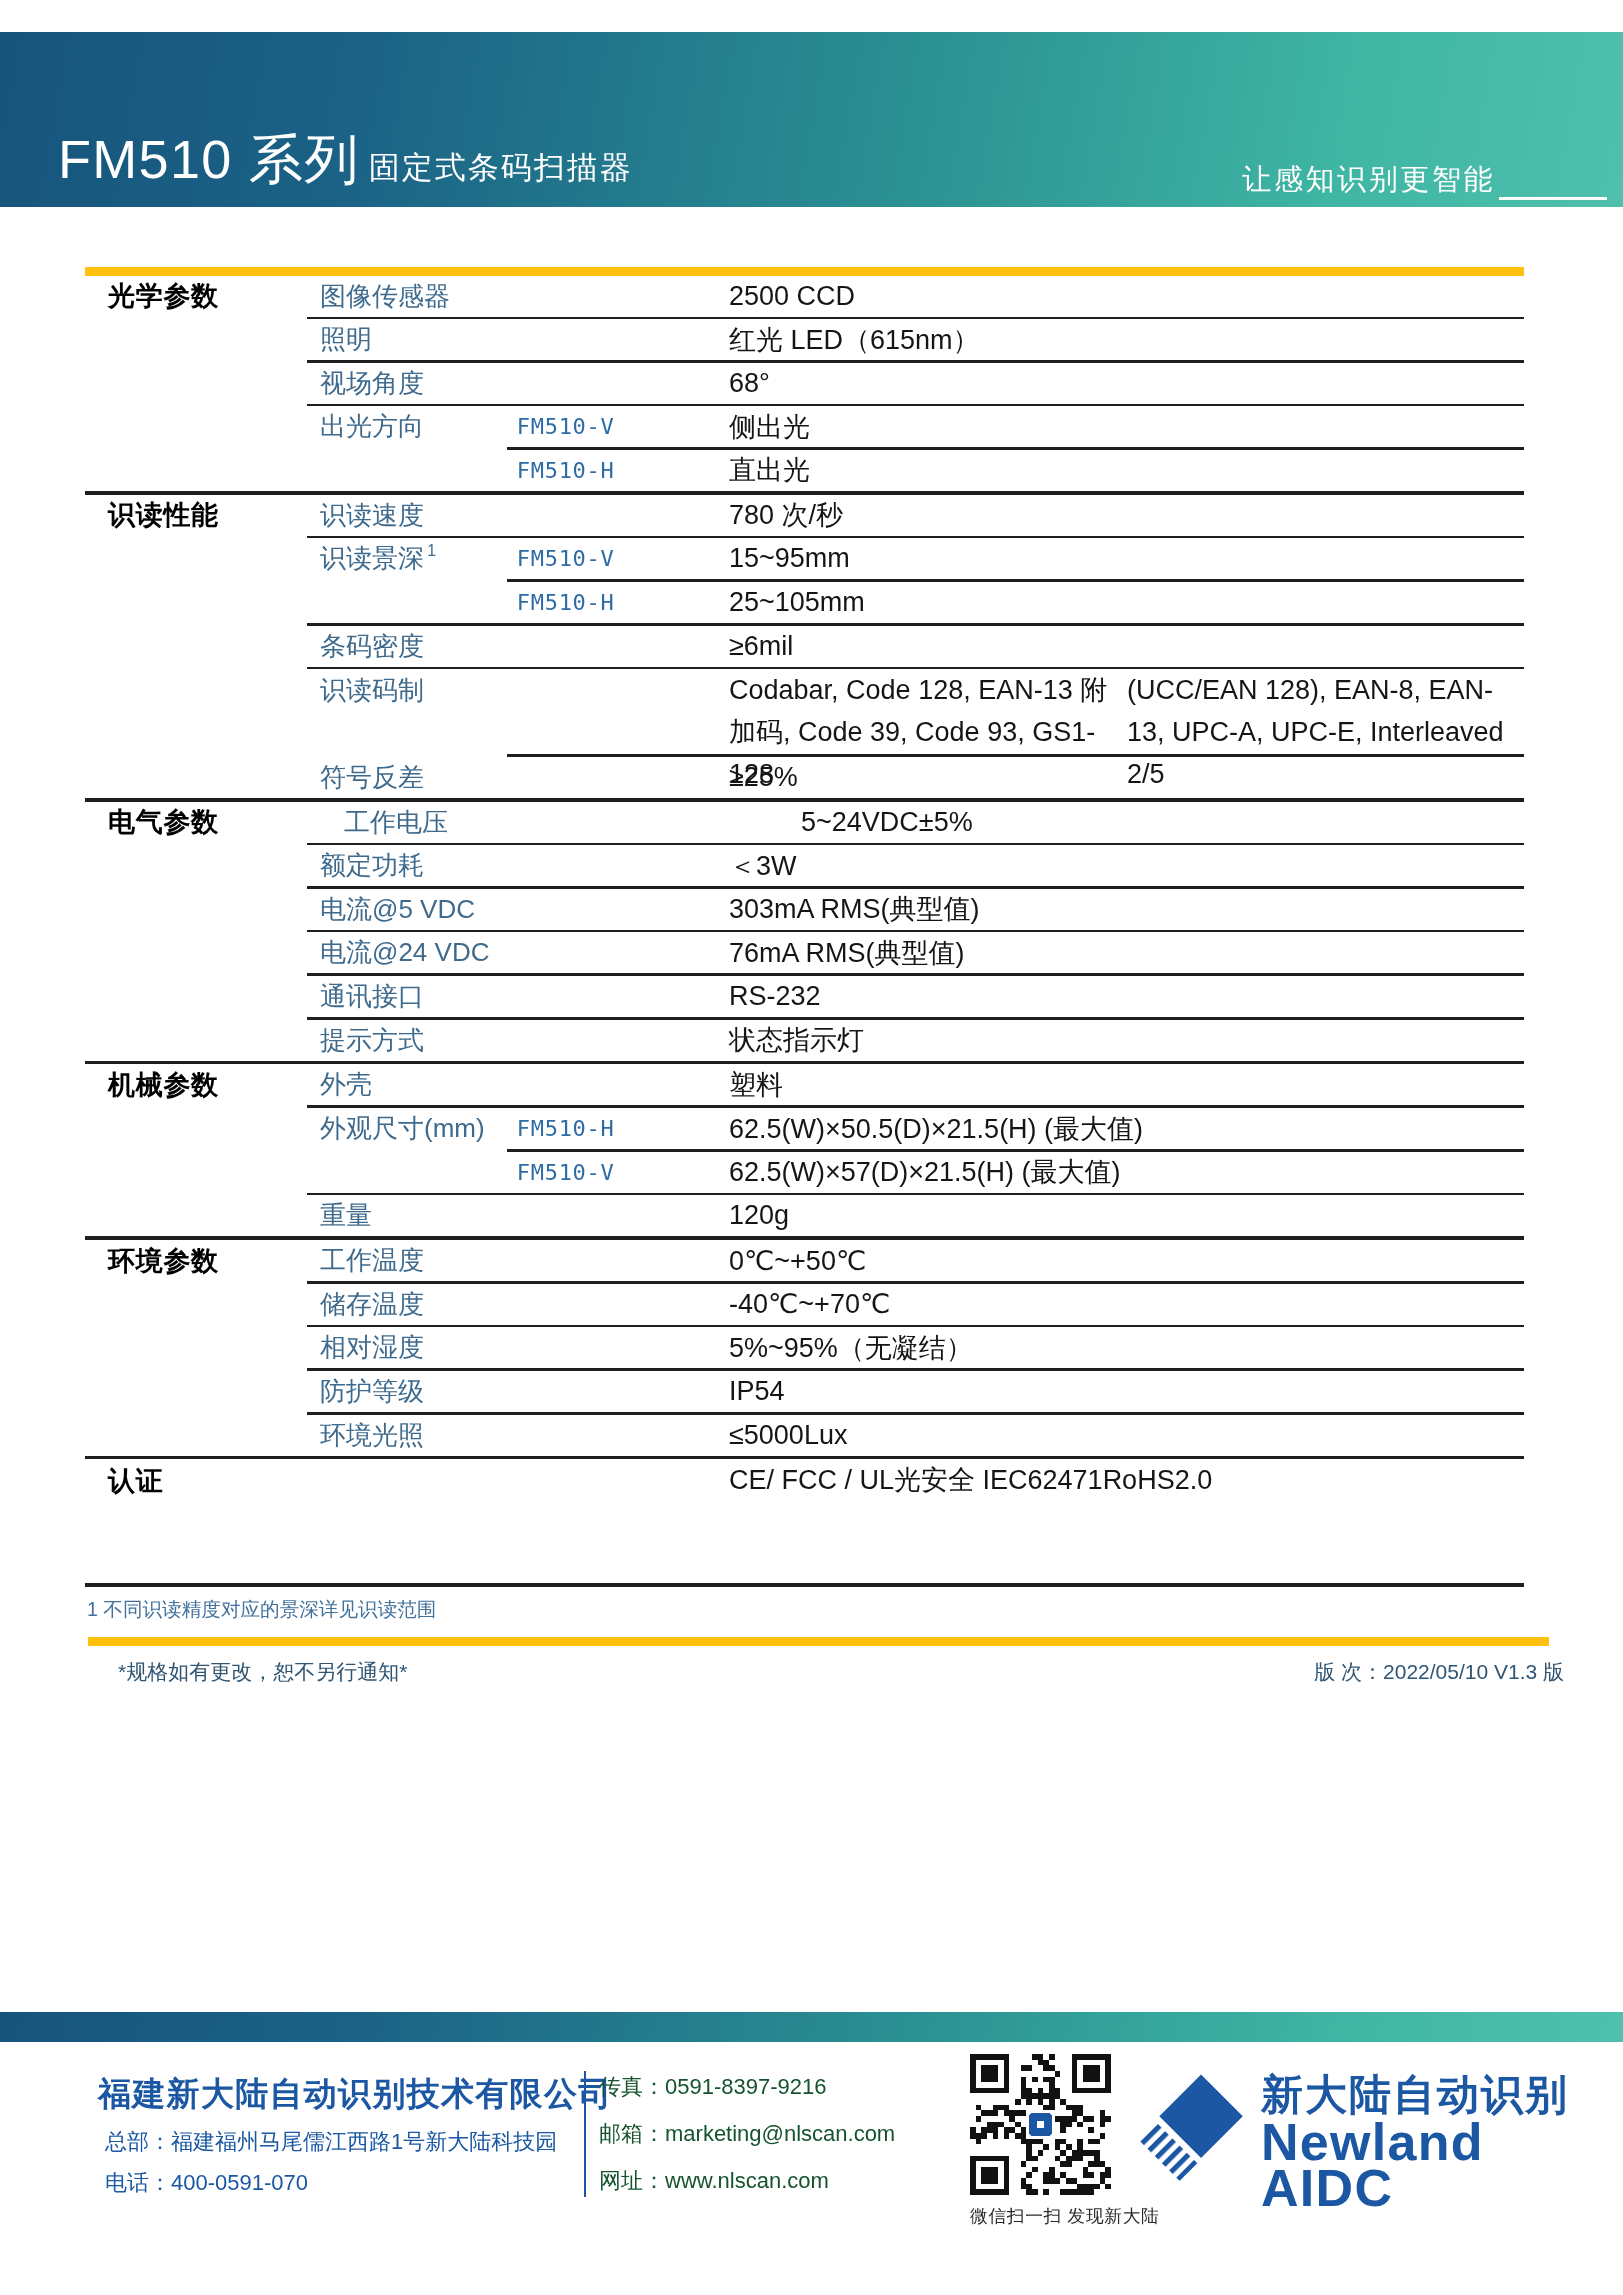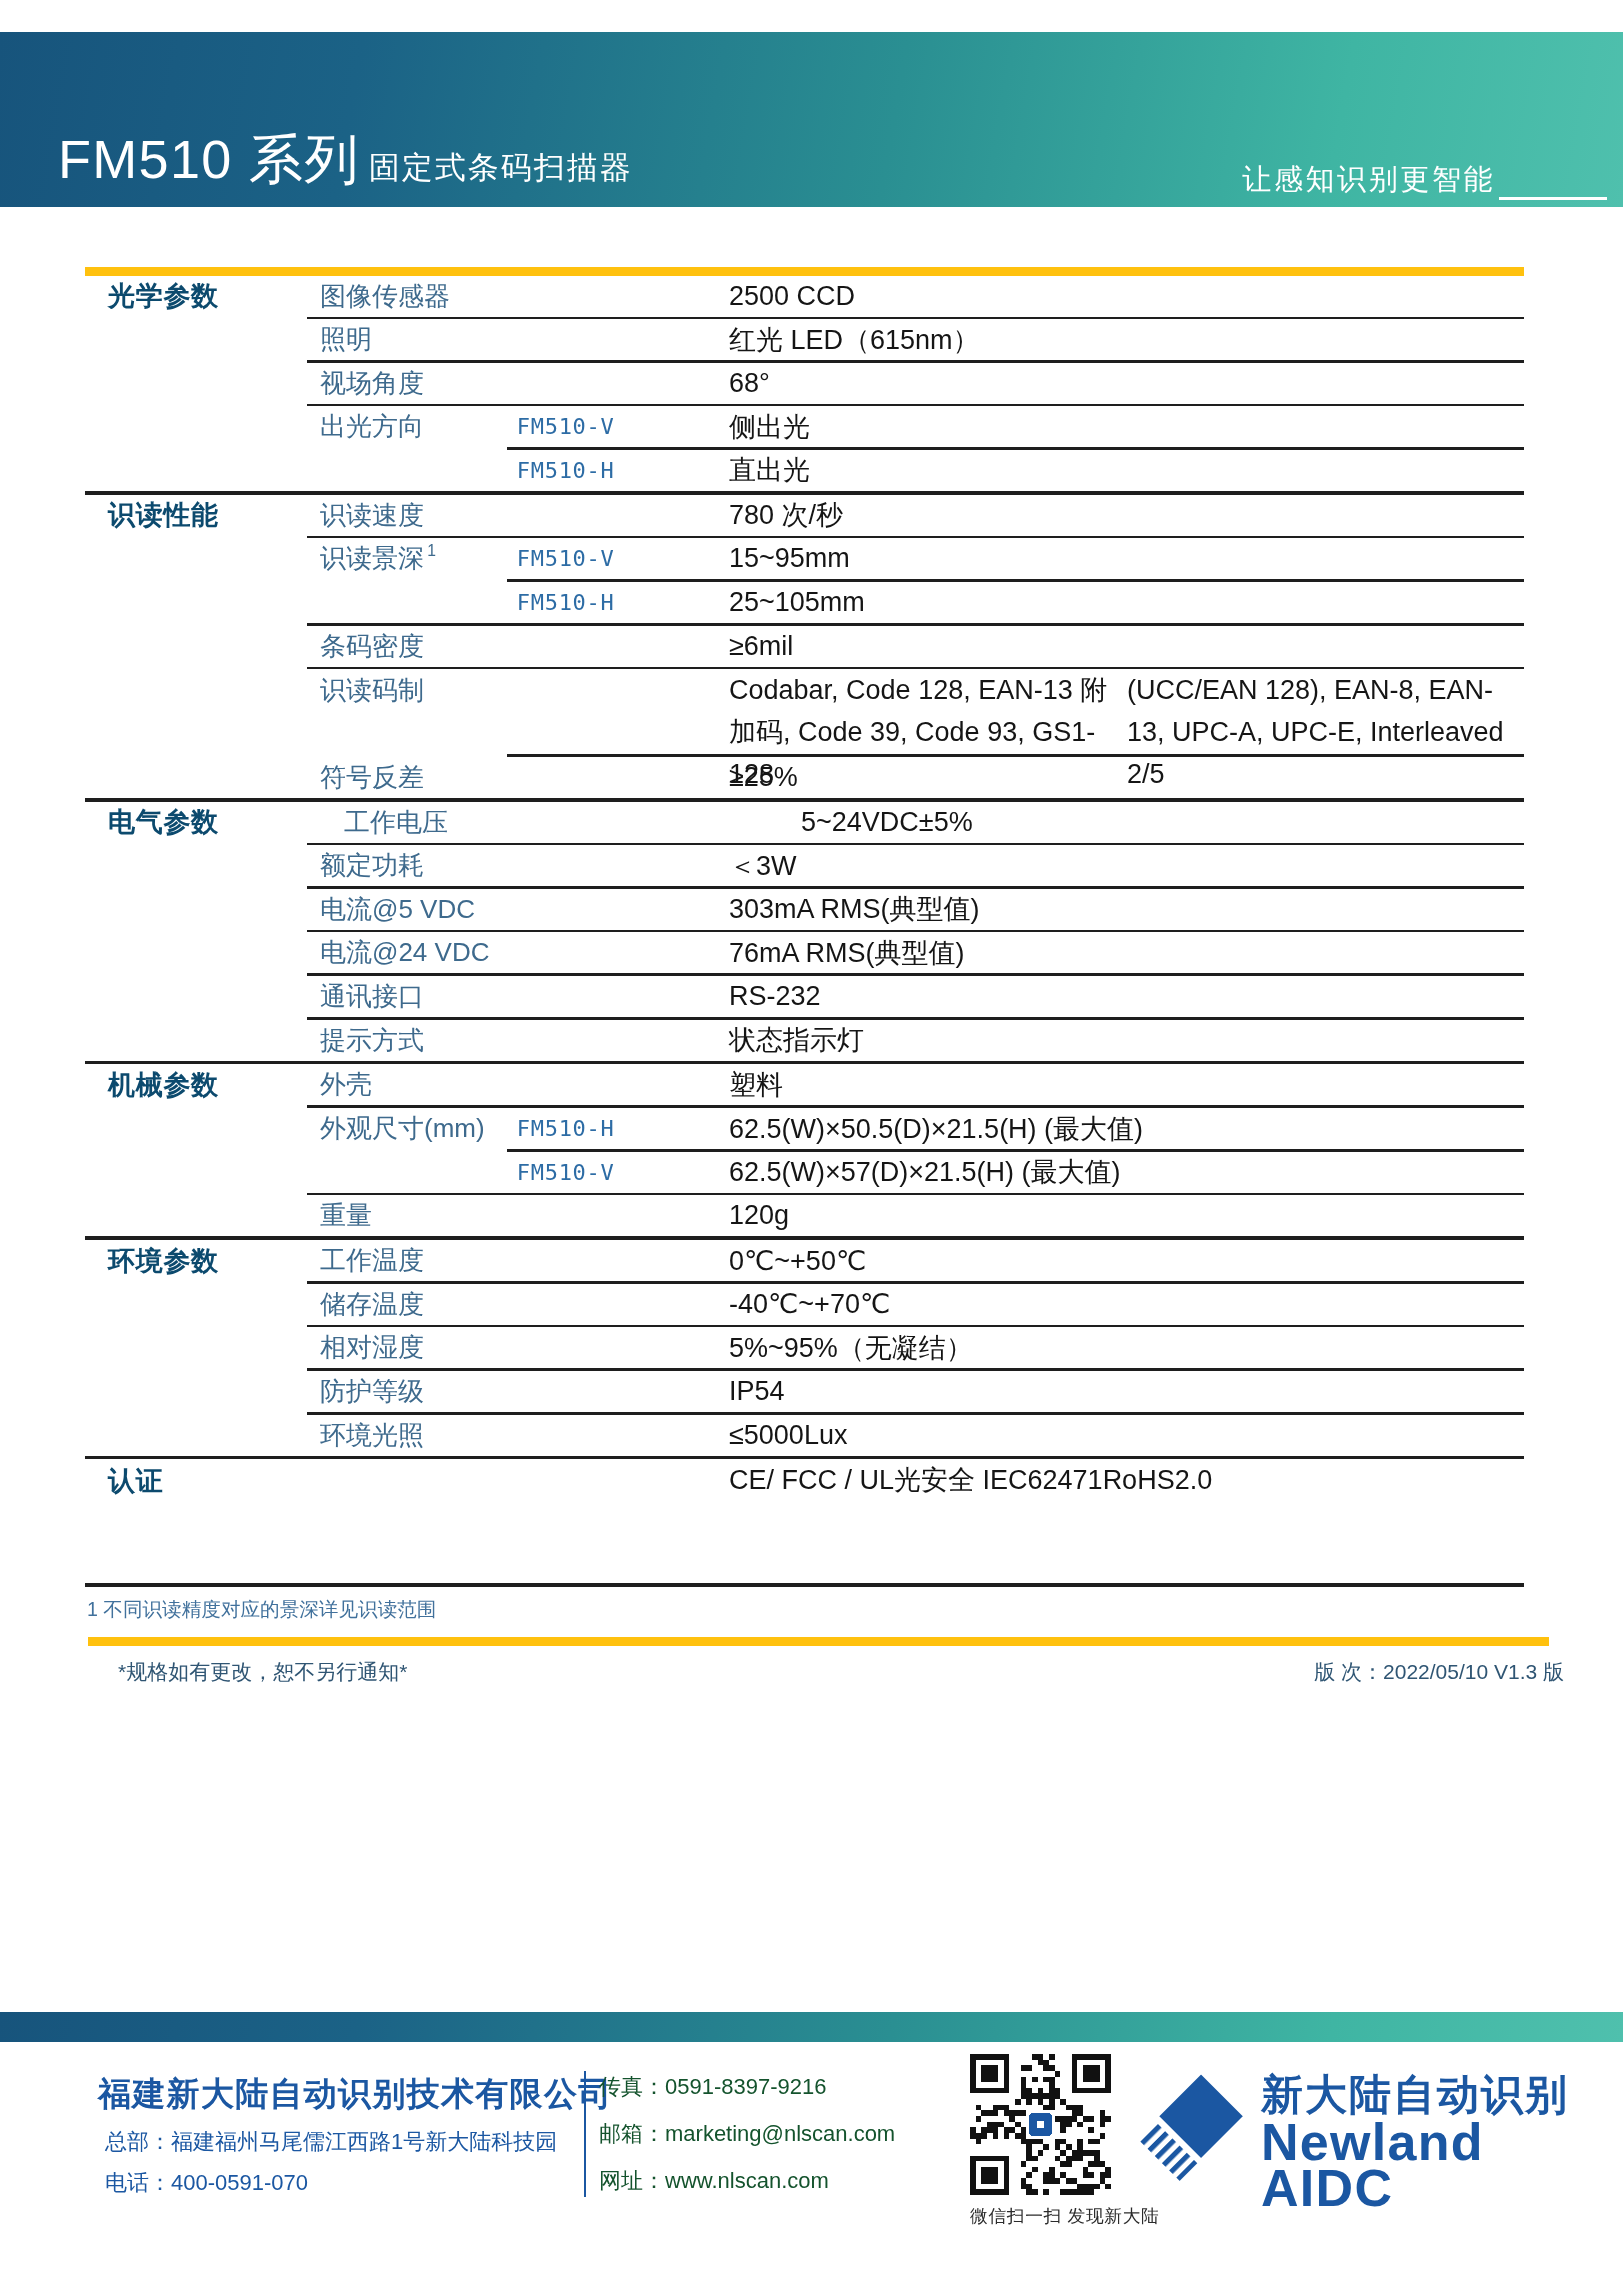--- a/index.html
+++ b/index.html
@@ -25,21 +25,21 @@
   .rule-accent{height:8.5px;background:#FFC10E;width:1439px;}
   .rule-section{height:3.9px;width:1439px;}
   .rule-row{height:2.6px;margin-left:222px;width:1217px;}
   .rule-sub{height:2.6px;margin-left:422px;width:1017px;}
   .trow{display:flex;align-items:stretch;}
   .cell{display:flex;align-items:center;box-sizing:border-box;}
   .c-section{width:222px;padding-left:23px;}
   .c-param{width:200px;padding-left:13px;}
   .c-model{width:222px;padding-left:9.8px;}
   .c-value{flex:1;}
-  .c-section span{font-size:27px;font-weight:bold;color:#0c4a6e;letter-spacing:0.7px;}
+  .c-section span{font-size:27px;font-weight:bold;color:#000000;letter-spacing:0.7px;}
   .c-param{font-size:26px;color:#3E6A8D;}
   .c-param sup{font-size:15.7px;margin-left:3.3px;transform:translateY(-7.9px);}
   .c-model{font-family:"DejaVu Sans Mono","Liberation Mono",monospace;font-size:22px;color:#2D6CA5;letter-spacing:0.7px;}
   .c-value{font-size:27px;color:#151515;}
   .trow.tall .c-section,.trow.tall .c-param{height:43px;align-self:flex-start;}
   .c-value.multi{flex-direction:row;align-items:flex-start;justify-content:flex-start;}
   .c-value.multi div{line-height:42px;}
   
   .footnote{position:absolute;left:87px;top:1596px;font-size:19.6px;color:#41719C;}
   .accent-line{position:absolute;left:88px;top:1637px;width:1461px;height:8.5px;background:#FFC10E;}

